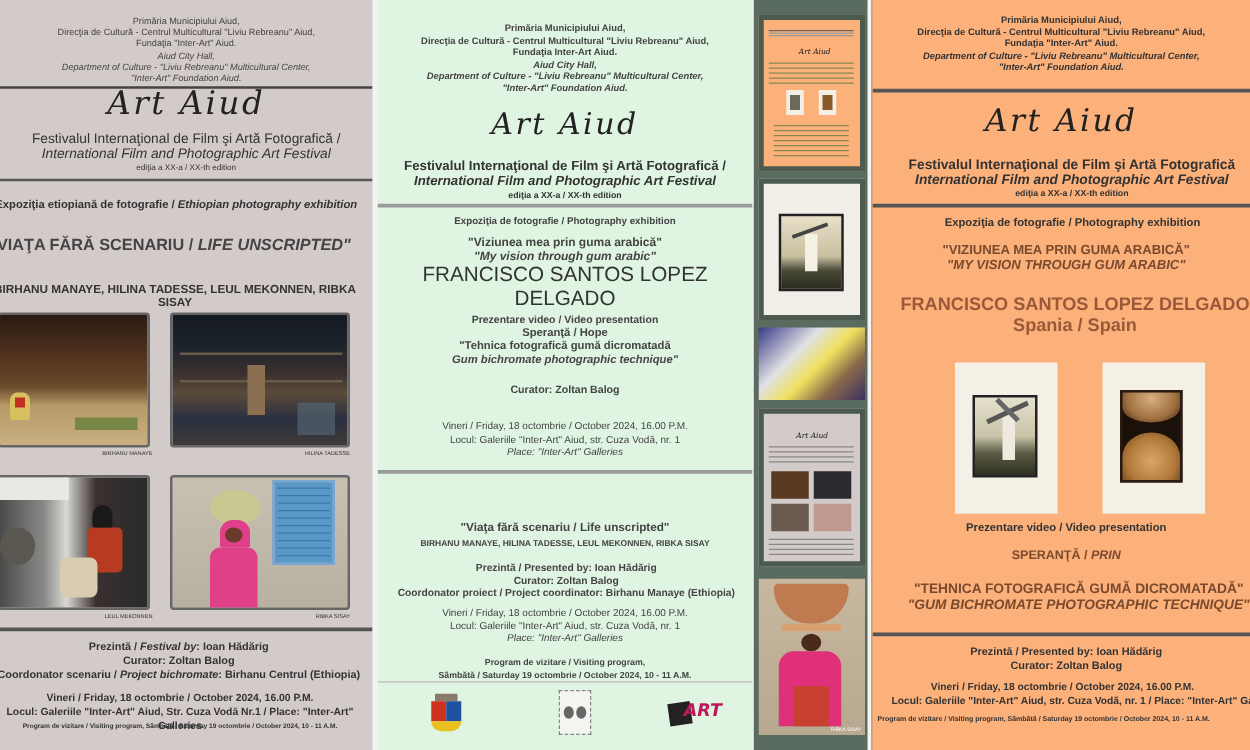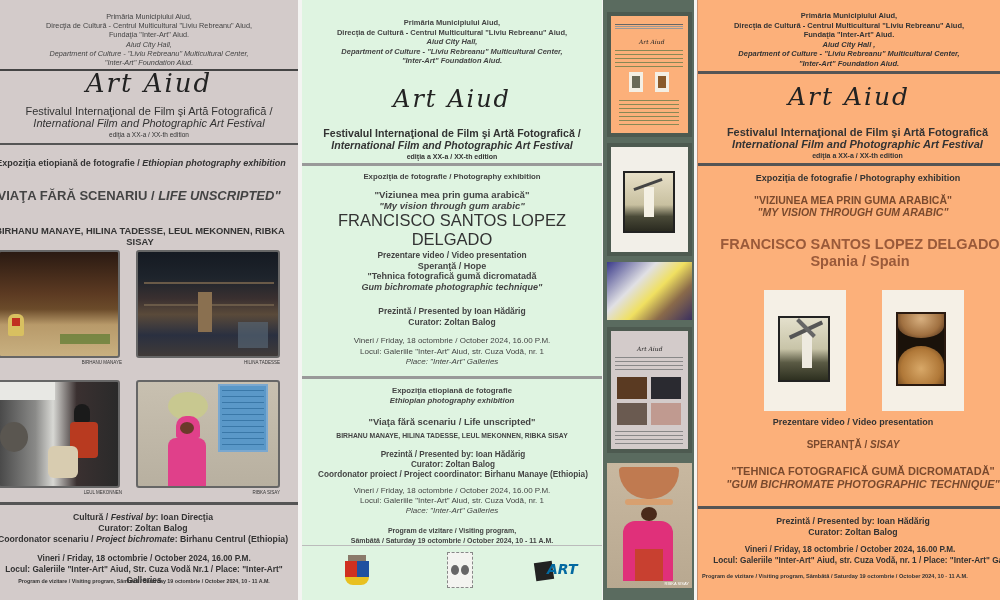--- a/index.html
+++ b/index.html
@@ -110,35 +110,36 @@
     <div style="position:absolute;left:84px;top:8px;width:42px;height:1px;background:#3a78a8;box-shadow:0 6px 0 #3a78a8,0 12px 0 #3a78a8,0 18px 0 #3a78a8,0 24px 0 #3a78a8,0 30px 0 #3a78a8,0 36px 0 #3a78a8,0 42px 0 #3a78a8,0 48px 0 #3a78a8,0 54px 0 #3a78a8;"></div>
     <div style="position:absolute;left:30px;top:10px;width:40px;height:28px;background:#c8c890;border-radius:50%;"></div>
     <div style="position:absolute;left:38px;top:34px;width:24px;height:22px;background:#e0408a;border-radius:10px 10px 2px 2px;"></div>
     <div style="position:absolute;left:42px;top:40px;width:14px;height:12px;background:#6a3a2a;border-radius:50%;"></div>
     <div style="position:absolute;left:30px;top:56px;width:38px;height:48px;background:#e0408a;border-radius:8px 8px 0 0;"></div>
   </div>
   <div class="cap" style="left:218px;top:490px;width:62px;">RIBKA SISAY</div>
 
   <div class="hr3"></div>
   <div class="pres c b">
-    <div><span>Cultură / </span><span class="i">Festival by</span><span>: Ioan Direcţia</span></div>
+    <div><span>Prezintă / </span><span class="i">Festival by</span><span>: Ioan Hădărig</span></div>
     <div>Curator: Zoltan Balog</div>
     <div><span>Coordonator scenariu / </span><span class="i">Project bichromate</span><span>: Birhanu Centrul (Ethiopia)</span></div>
   </div>
   <div class="when c b">
     <div>Vineri / Friday, 18 octombrie / October 2024, 16.00 P.M.</div>
     <div>Locul: Galeriile "Inter-Art" Aiud, Str. Cuza Vodă Nr.1 / Place: "Inter-Art" Galleries</div>
   </div>
   <div class="prog c b">Program de vizitare / Visiting program, Sâmbătă / Saturday 19 octombrie / October 2024, 10 - 11 A.M.</div>
 </div>
 
 <div id="mid" class="panel">
   <div class="orgs c">
     <div>Primăria Municipiului Aiud,</div>
     <div>Direcţia de Cultură - Centrul Multicultural "Liviu Rebreanu" Aiud,</div>
+    <div>Fundaţia Inter-Art Aiud.</div>
     <div class="i">Aiud City Hall,</div>
     <div class="i">Department of Culture - "Liviu Rebreanu" Multicultural Center,</div>
     <div class="i">"Inter-Art" Foundation Aiud.</div>
   </div>
   <div class="title c script">Art Aiud</div>
   <div class="fest c">
     <div>Festivalul Internaţional de Film şi Artă Fotografică /</div>
     <div class="i">International Film and Photographic Art Festival</div>
     <span class="ed">ediţia a XX-a / XX-th edition</span>
   </div>
@@ -150,34 +151,29 @@
     <div class="i">"My vision through gum arabic"</div>
   </div>
   <div class="blk c" style="top:211px;left:-4px;font-size:16.5px;color:#333;width:308px;">FRANCISCO SANTOS LOPEZ DELGADO</div>
   <div class="blk c b" style="top:250px;font-size:8.4px;line-height:10.6px;">
     <div>Prezentare video / Video presentation</div>
     <div style="font-size:9px;">Speranţă / Hope</div>
     <div style="font-size:9px;">"Tehnica fotografică gumă dicromatadă</div>
     <div class="i" style="font-size:9px;">Gum bichromate photographic technique"</div>
   </div>
   <div class="blk c b" style="top:306px;font-size:8.5px;line-height:11px;">
-    <div>Prezintă / Presented by Ioan Hădărig</div>
     <div>Curator: Zoltan Balog</div>
   </div>
   <div class="blk c" style="top:336px;font-size:8px;line-height:10.5px;">
     <div>Vineri / Friday, 18 octombrie / October 2024, 16.00 P.M.</div>
     <div>Locul: Galeriile "Inter-Art" Aiud, str. Cuza Vodă, nr. 1</div>
     <div class="i">Place: "Inter-Art" Galleries</div>
   </div>
   <div class="hr" style="top:376px;"></div>
 
-  <div class="blk c b" style="top:386px;font-size:7.8px;line-height:9.5px;">
-    <div>Expoziţia etiopiană de fotografie</div>
-    <div class="i">Ethiopian photography exhibition</div>
-  </div>
   <div class="blk c b" style="top:416px;font-size:9.4px;">"Viaţa fără scenariu / Life unscripted"</div>
   <div class="blk c b" style="top:432px;font-size:6.8px;">BIRHANU MANAYE, HILINA TADESSE, LEUL MEKONNEN, RIBKA SISAY</div>
   <div class="blk c b" style="top:450px;left:-2px;width:306px;font-size:8.2px;line-height:10px;">
     <div>Prezintă / Presented by: Ioan Hădărig</div>
     <div>Curator: Zoltan Balog</div>
     <div>Coordonator proiect / Project coordinator: Birhanu Manaye (Ethiopia)</div>
   </div>
   <div class="blk c" style="top:486px;font-size:8px;line-height:10px;">
     <div>Vineri / Friday, 18 octombrie / October 2024, 16.00 P.M.</div>
     <div>Locul: Galeriile "Inter-Art" Aiud, str. Cuza Vodă, nr. 1</div>
@@ -195,21 +191,21 @@
       <div style="position:absolute;left:0;top:6px;width:12px;height:16px;background:#d03020;"></div>
       <div style="position:absolute;left:12px;top:6px;width:12px;height:16px;background:#2050a0;"></div>
       <div style="position:absolute;left:0;top:22px;width:24px;height:8px;background:#e8c020;border-radius:0 0 12px 12px;"></div>
     </div>
     <div style="position:absolute;left:145px;top:4px;width:26px;height:36px;background:#f4f4f0;border:1px dashed #888;">
       <div style="position:absolute;left:3px;top:12px;width:8px;height:10px;border-radius:50%;background:#666;"></div>
       <div style="position:absolute;left:13px;top:12px;width:8px;height:10px;border-radius:50%;background:#666;"></div>
     </div>
     <div style="position:absolute;left:233px;top:10px;width:40px;height:26px;">
       <div style="position:absolute;left:0;top:4px;width:18px;height:18px;background:#222;transform:rotate(-8deg);"></div>
-      <span style="position:absolute;left:12px;top:3px;font-family:'DejaVu Sans',sans-serif;font-weight:bold;font-style:italic;font-size:14px;color:#0369a1;">ART</span>
+      <span style="position:absolute;left:12px;top:3px;font-family:'DejaVu Sans',sans-serif;font-weight:bold;font-style:italic;font-size:14px;color:#be185d;">ART</span>
     </div>
   </div>
 </div>
 
 <div id="strip" class="panel">
   <div class="thumb" style="top:12px;height:125px;background:#fcb07a;border:4px solid #4d5a50;">
     <div style="position:absolute;left:28px;top:22px;font-family:'DejaVu Serif',serif;font-style:italic;font-size:6px;color:#222;">Art Aiud</div>
     <div style="position:absolute;left:4px;top:8px;width:68px;height:1px;background:#666;box-shadow:0 2px 0 #999,0 4px 0 #999;"></div>
     <div style="position:absolute;left:4px;top:34px;width:68px;height:1px;background:#885;box-shadow:0 4px 0 #885,0 8px 0 #885,0 12px 0 #885,0 16px 0 #885;"></div>
     <div style="position:absolute;left:18px;top:56px;width:14px;height:20px;background:#f4efe4;"></div>
@@ -241,21 +237,20 @@
     <div style="position:absolute;left:28px;top:86px;width:28px;height:32px;background:#c84030;"></div>
     <div style="position:absolute;right:3px;bottom:2px;font-size:4px;color:#fff;">RIBKA SISAY</div>
   </div>
 </div>
 
 <div id="right" class="panel">
   <div class="orgs c">
     <div>Primăria Municipiului Aiud,</div>
     <div>Direcţia de Cultură - Centrul Multicultural "Liviu Rebreanu" Aiud,</div>
     <div>Fundaţia "Inter-Art" Aiud.</div>
-    <div class="i">Aiud City Hall ,</div>
     <div class="i">Department of Culture - "Liviu Rebreanu" Multicultural Center,</div>
     <div class="i">"Inter-Art" Foundation Aiud.</div>
   </div>
   <div class="hr1"></div>
   <div class="title c script">Art Aiud</div>
   <div class="fest c">
     <div>Festivalul Internaţional de Film şi Artă Fotografică</div>
     <div class="i">International Film and Photographic Art Festival</div>
     <span class="ed">ediţia a XX-a / XX-th edition</span>
   </div>
@@ -279,21 +274,21 @@
     </div>
   </div>
   <div class="matte" style="left:184px;">
     <div style="position:absolute;left:14px;top:22px;width:50px;height:74px;border:2px solid #2a1a10;background:#1a120a;">
       <div style="position:absolute;left:0;top:0;width:46px;height:24px;background:radial-gradient(ellipse at 50% 20%,#d8b080 0%,#a07040 60%,#3a2010 100%);border-radius:0 0 50% 50%;"></div>
       <div style="position:absolute;left:0;top:32px;width:46px;height:38px;background:radial-gradient(ellipse at 50% 60%,#d8a868 0%,#b07838 60%,#5a3818 100%);border-radius:50% 50% 0 0;"></div>
     </div>
   </div>
 
   <div class="blk c b" style="top:417px;left:10px;width:290px;font-size:9px;">Prezentare video / Video presentation</div>
-  <div class="blk c b" style="top:439px;left:10px;width:290px;font-size:10px;color:#7a4a2e;"><span>SPERANŢĂ / </span><span class="i">SISAY</span></div>
+  <div class="blk c b" style="top:439px;left:10px;width:290px;font-size:10px;color:#7a4a2e;"><span>SPERANŢĂ / </span><span class="i">PRIN</span></div>
   <div class="blk c b" style="top:465px;left:10px;width:310px;font-size:11px;line-height:12.5px;color:#7a4a2e;white-space:nowrap;">
     <div>"TEHNICA FOTOGRAFICĂ GUMĂ DICROMATADĂ"</div>
     <div class="i">"GUM BICHROMATE PHOTOGRAPHIC TECHNIQUE"</div>
   </div>
   <div class="hr3"></div>
   <div class="blk c b" style="top:516px;left:10px;width:290px;font-size:8.7px;line-height:11px;">
     <div>Prezintă / Presented by: Ioan Hădărig</div>
     <div>Curator: Zoltan Balog</div>
   </div>
   <div class="blk c b" style="top:545px;left:2px;width:340px;font-size:8.2px;line-height:10.5px;white-space:nowrap;">

